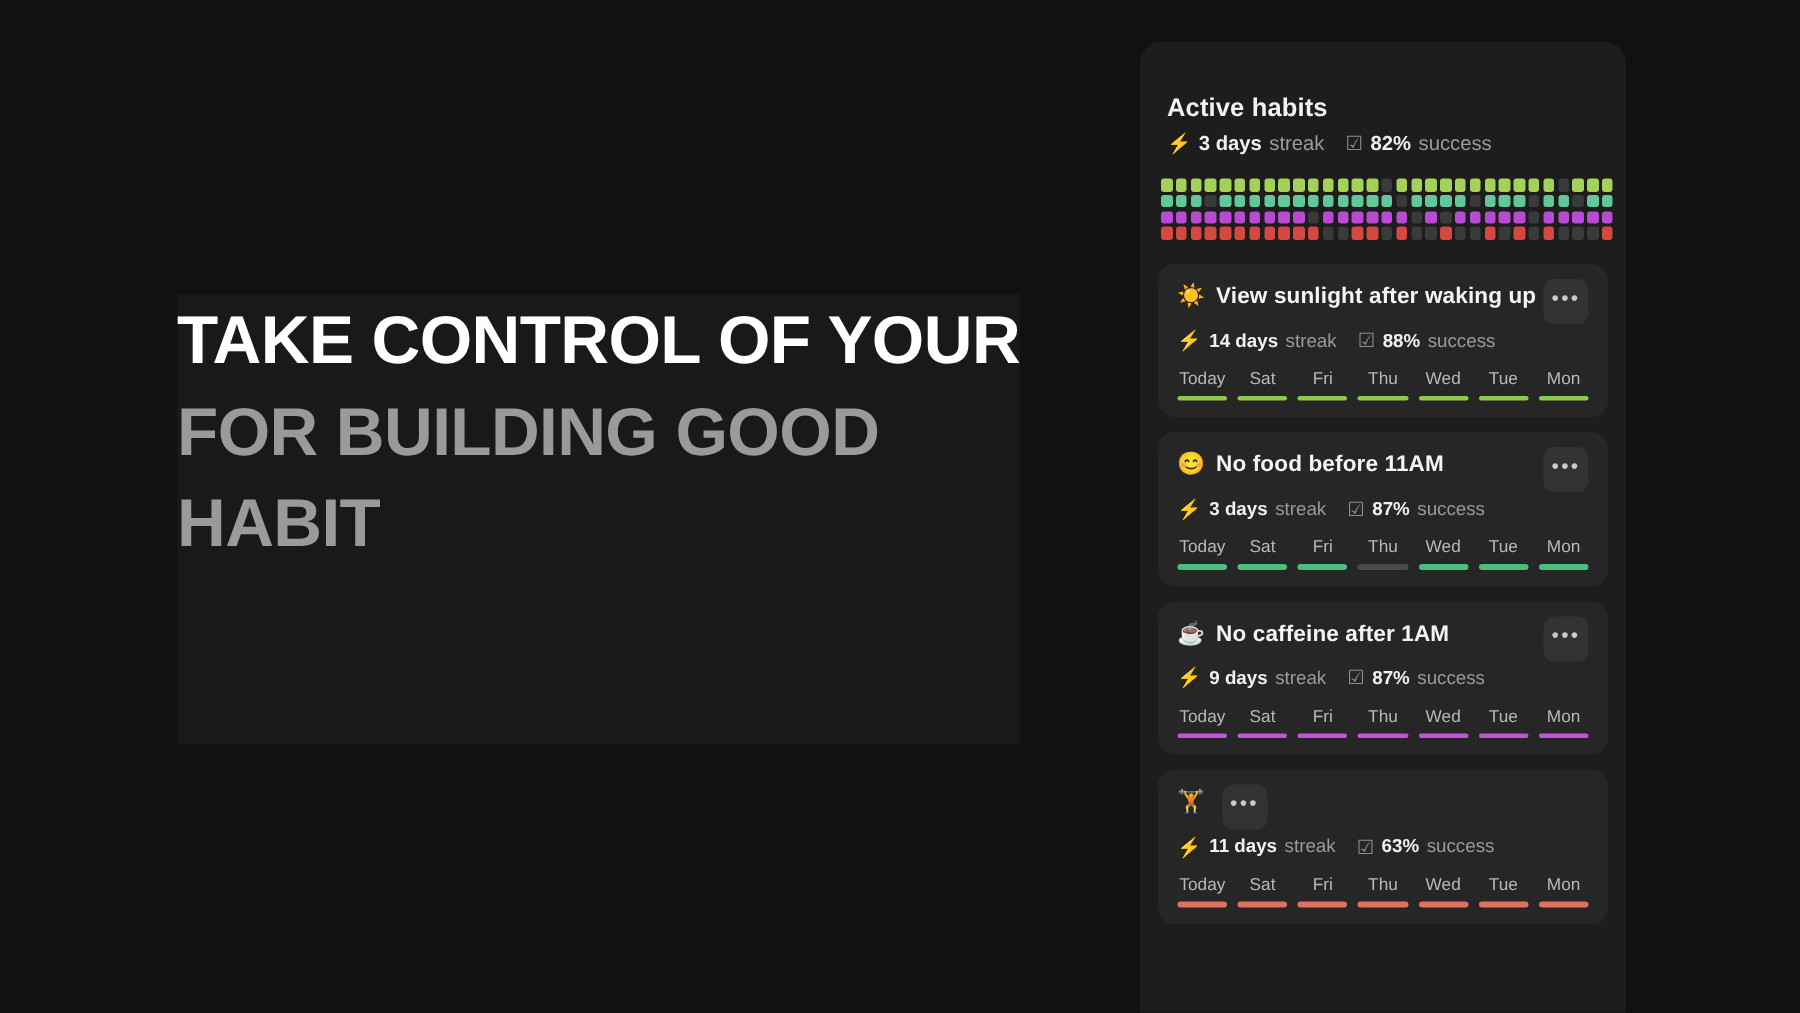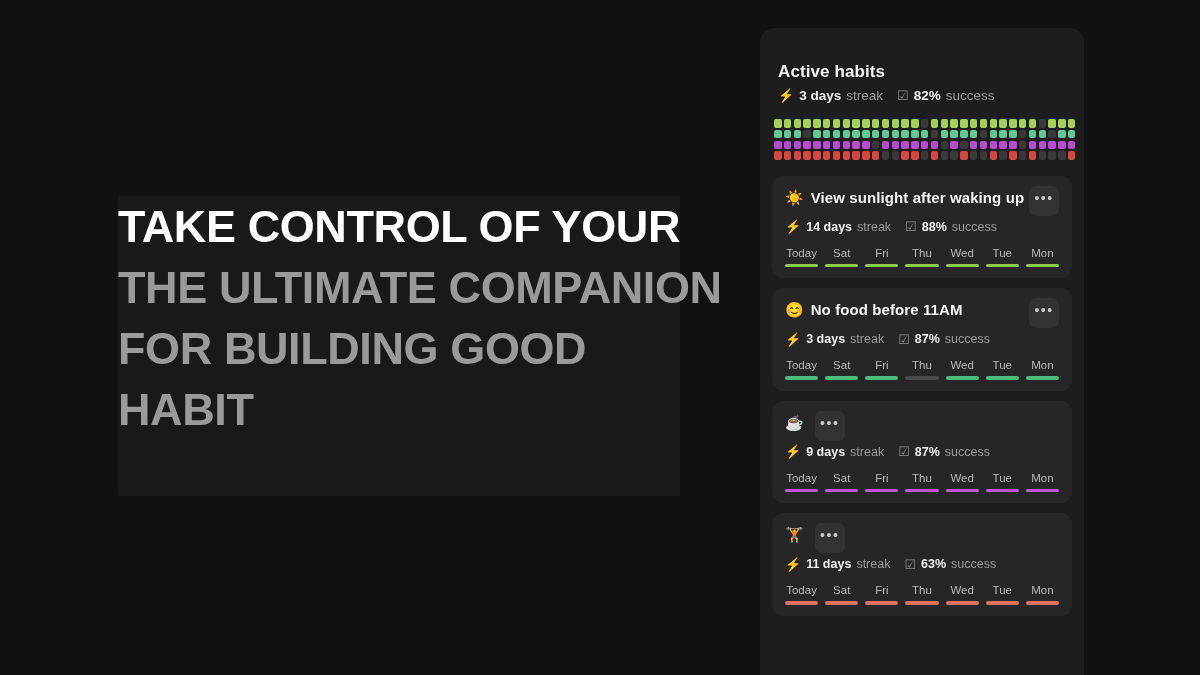--- a/index.html
+++ b/index.html
@@ -86,21 +86,20 @@
 </style>
 </head>
 <body>
 
 <div id="root">
 
   <div id="hero">
     <div id="hero-bg"></div>
     <div id="headline">
         <div class="hl-line"><span class="hl-white">TAKE CONTROL OF YOUR</span></div>
-        <div class="hl-line"><span class="hl-grey">THE ULTIMATE COMPANION</span></div>
         <div class="hl-line"><span class="hl-grey">FOR BUILDING GOOD</span></div>
         <div class="hl-line"><span class="hl-grey">HABIT</span></div>
       </div>
   </div>
 
   <div id="panel">
 
     <div id="panel-head">
       <div id="panel-title">Active habits</div>
       <div class="meta-row">
@@ -347,20 +346,21 @@
             </div>
             <div class="day">
               <div class="day-label">Mon</div>
               <div class="day-bar" style="background: rgb(75, 189, 124);"></div>
             </div>
           </div>
         </div>
         <div class="card">
           <div class="card-top">
             <span class="card-emoji">☕</span>
+            <span class="card-title">No caffeine after 1AM</span>
             <div class="dots-btn">•••</div>
           </div>
           <div class="meta-row">
             <div class="meta">
               <span class="ico">⚡</span>
               <span class="strong">9 days</span>
               <span class="soft">streak</span>
             </div>
             <div class="meta">
               <span class="ico">☑</span>

